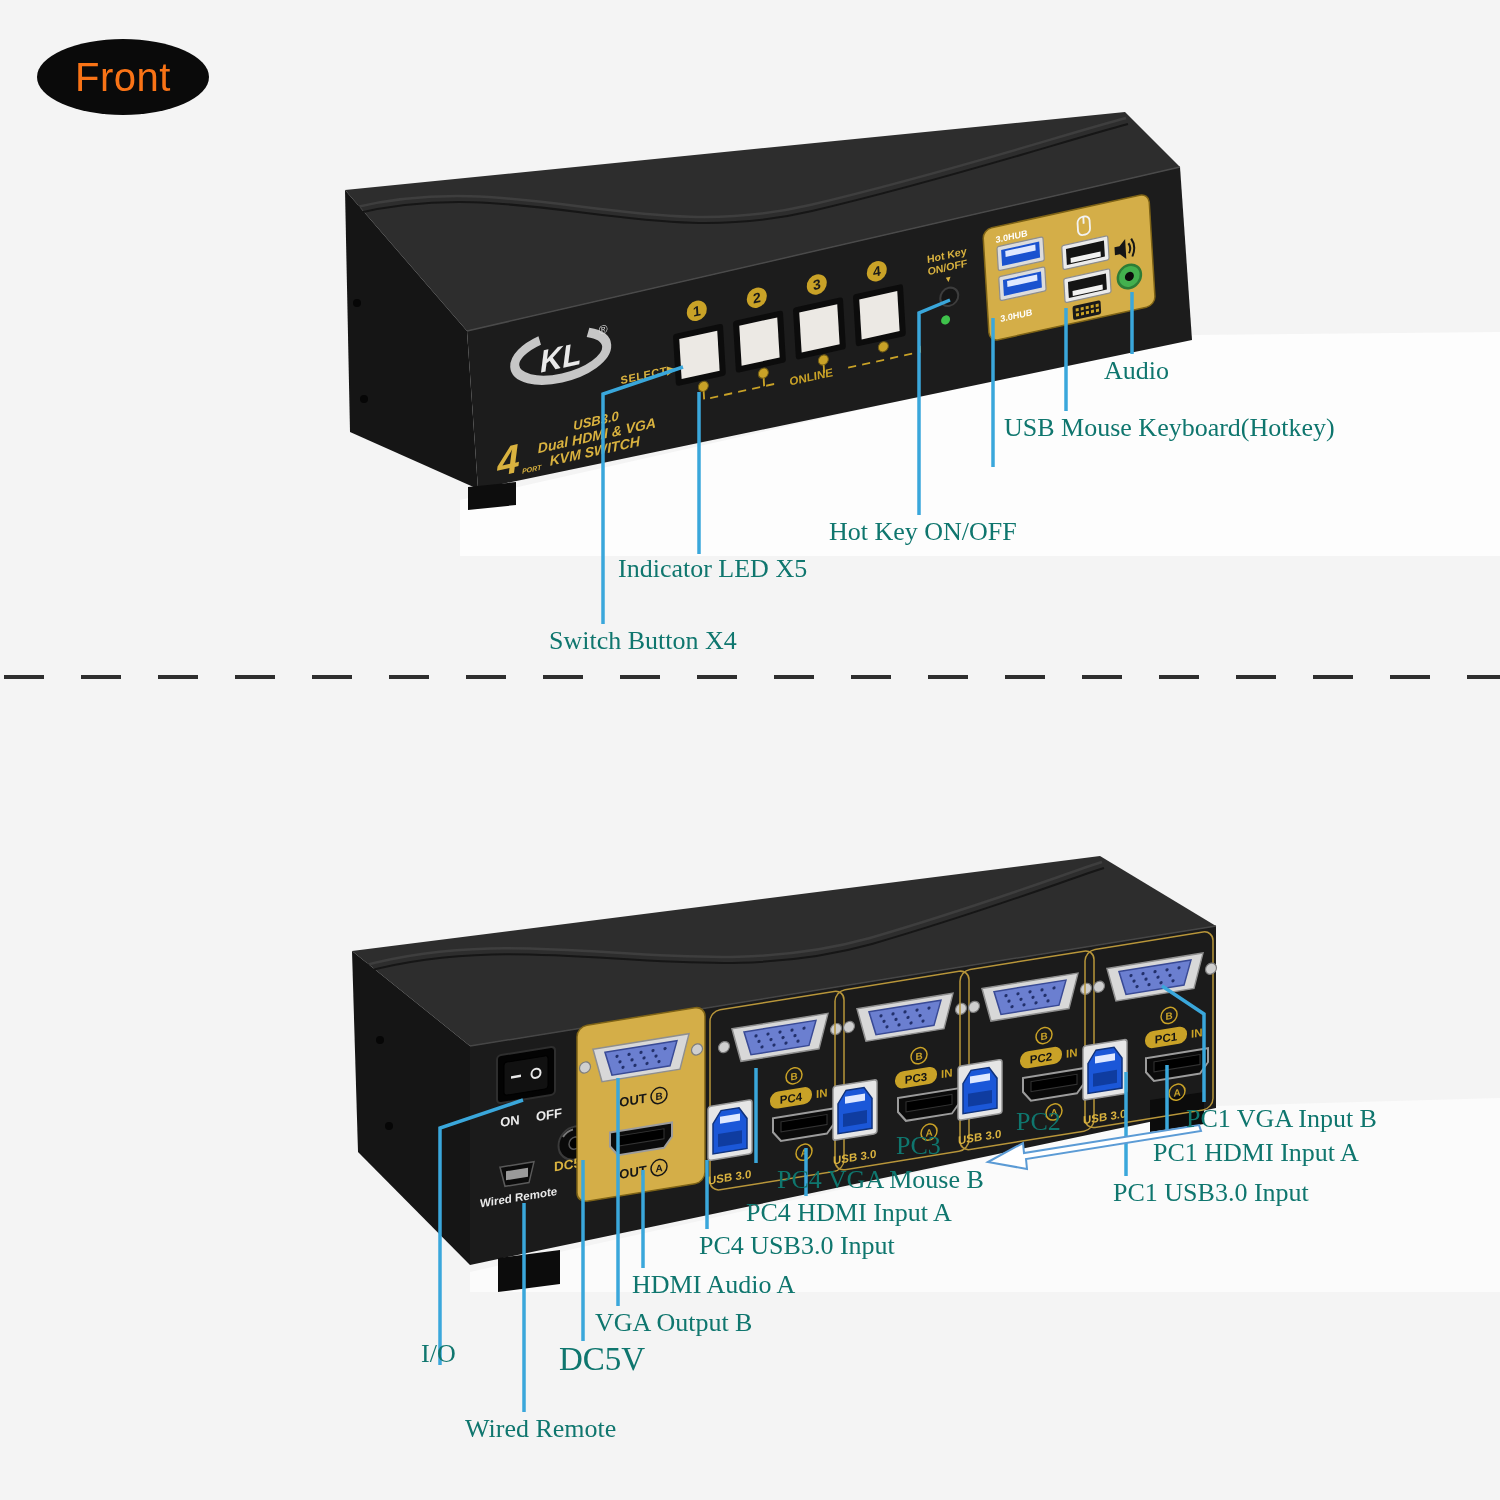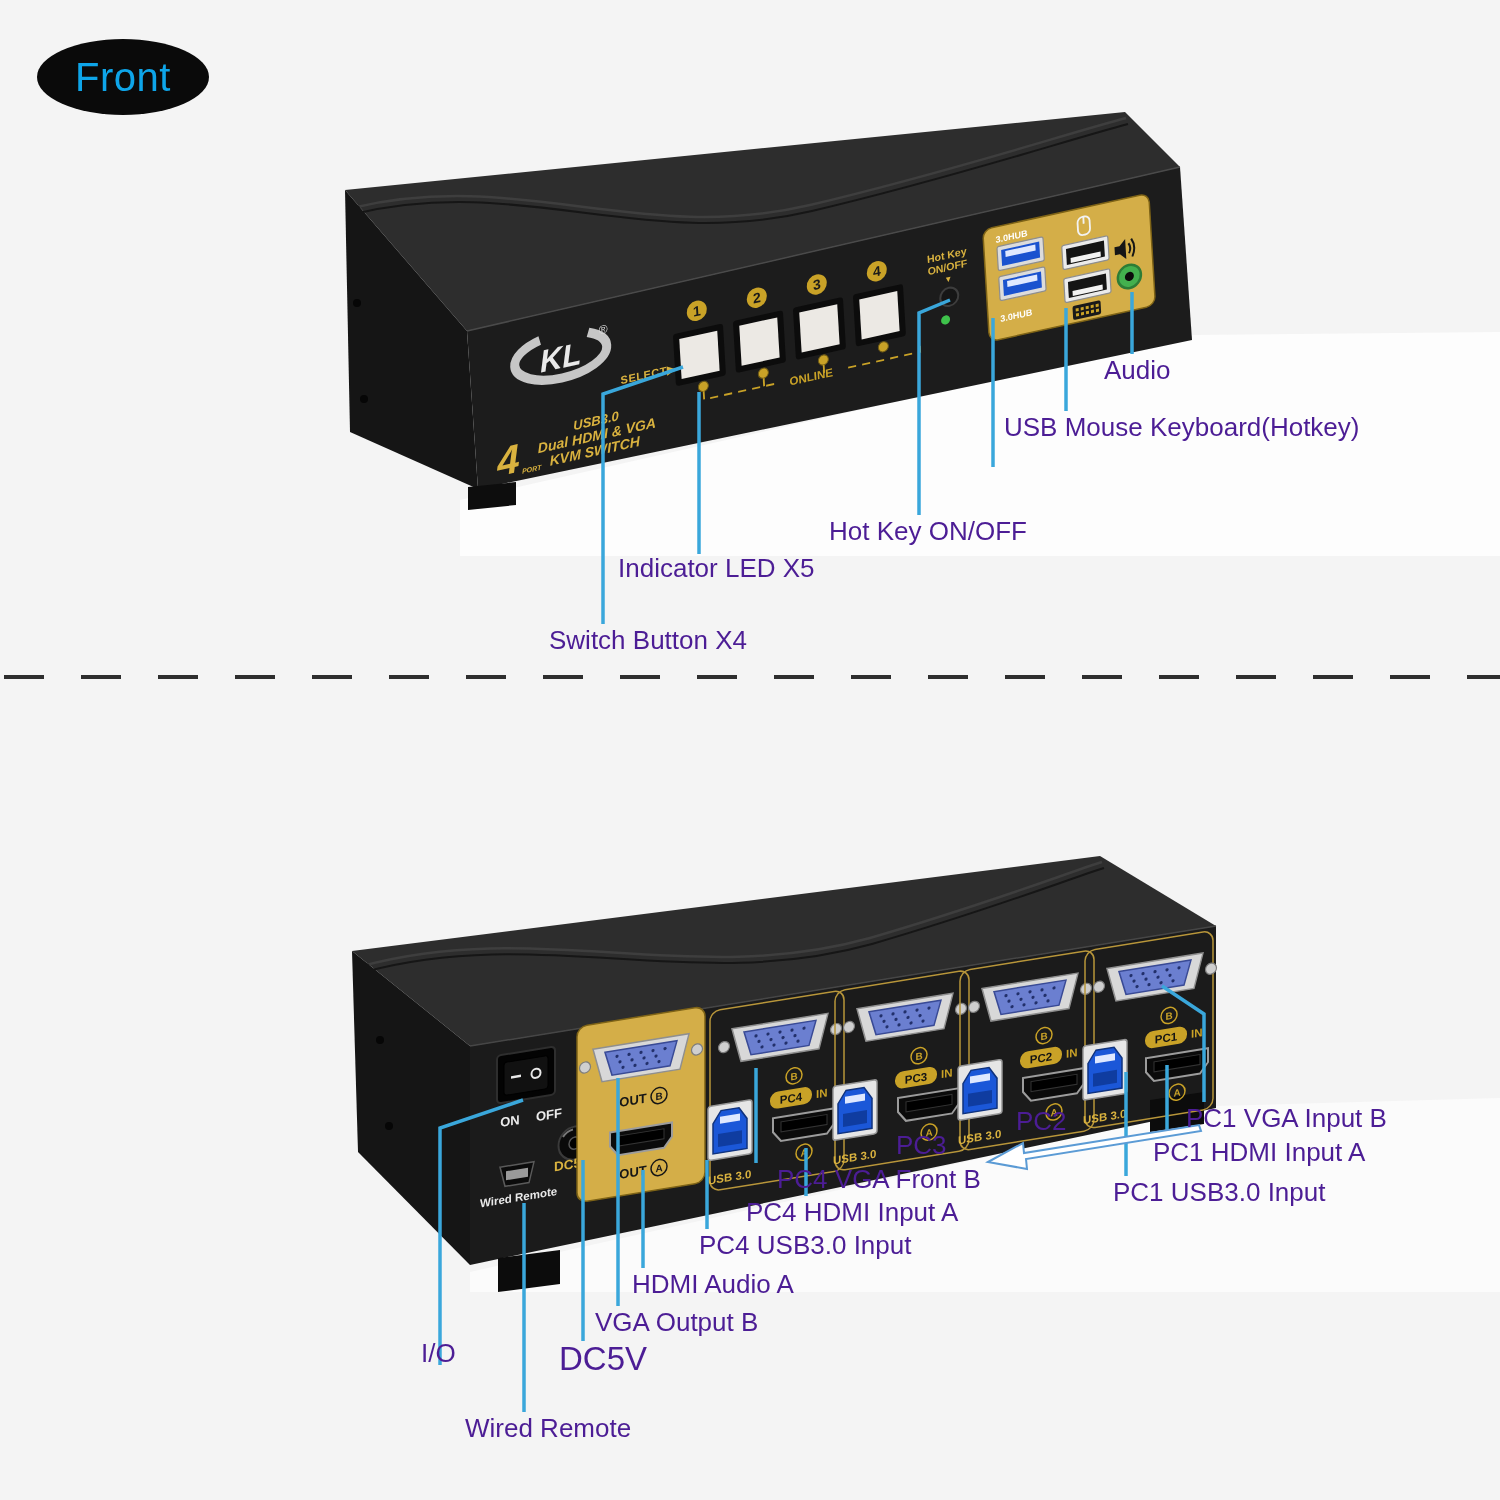--- a/index.html
+++ b/index.html
@@ -1,24 +1,24 @@
 <!DOCTYPE html>
 <html><head>
 <meta charset="utf-8">
 <style>
   html,body{margin:0;padding:0;}
   body{width:1500px;height:1500px;background:#f4f4f4;font-family:"Liberation Sans",sans-serif;position:relative;overflow:hidden;}
   .canvas{position:absolute;left:0;top:0;width:1500px;height:1500px;}
   svg{position:absolute;left:0;top:0;}
   .oval{position:absolute;width:172px;height:76px;background:#0a0a0a;border-radius:50%;
-        display:flex;align-items:center;justify-content:center;color:#0ea5e9;
+        display:flex;align-items:center;justify-content:center;color:#f97316;
         font-size:40px;font-weight:500;letter-spacing:.5px;}
   .oval-front{left:37px;top:39px;}
   .oval-back{left:37px;top:752px;}
-  .callout{position:absolute;font-size:26px;line-height:1.05;color:#4c1d95;white-space:nowrap;}
+  .callout{position:absolute;font-size:26px;line-height:1.05;color:#0f766e;white-space:nowrap;font-family:Liberation Serif, serif;}
   .callout.big{font-size:33px;}
 </style>
 </head>
 <body>
 
 <div class="canvas">
 
 <svg width="1500" height="1500" viewBox="0 0 1500 1500">
   <defs>
     <g id="vga">
@@ -319,21 +319,21 @@
 <div class="callout" style="left:1004px;top:414px">USB Mouse Keyboard(Hotkey)</div>
 <div class="callout" style="left:829px;top:518px">Hot Key ON/OFF</div>
 <div class="callout" style="left:618px;top:555px">Indicator LED X5</div>
 <div class="callout" style="left:549px;top:627px">Switch Button X4</div>
 
 <div class="callout" style="left:1016px;top:1108px">PC2</div>
 <div class="callout" style="left:896px;top:1132px">PC3</div>
 <div class="callout" style="left:1186px;top:1105px">PC1 VGA Input B</div>
 <div class="callout" style="left:1153px;top:1139px">PC1 HDMI Input A</div>
 <div class="callout" style="left:1113px;top:1179px">PC1 USB3.0 Input</div>
-<div class="callout" style="left:777px;top:1166px">PC4 VGA Front B</div>
+<div class="callout" style="left:777px;top:1166px">PC4 VGA Mouse B</div>
 <div class="callout" style="left:746px;top:1199px">PC4 HDMI Input A</div>
 <div class="callout" style="left:699px;top:1232px">PC4 USB3.0 Input</div>
 <div class="callout" style="left:632px;top:1271px">HDMI Audio A</div>
 <div class="callout" style="left:595px;top:1309px">VGA Output B</div>
 <div class="callout big" style="left:559px;top:1342px">DC5V</div>
 <div class="callout" style="left:421px;top:1340px">I/O</div>
 <div class="callout" style="left:465px;top:1415px">Wired Remote</div>
 
 </div>
 

